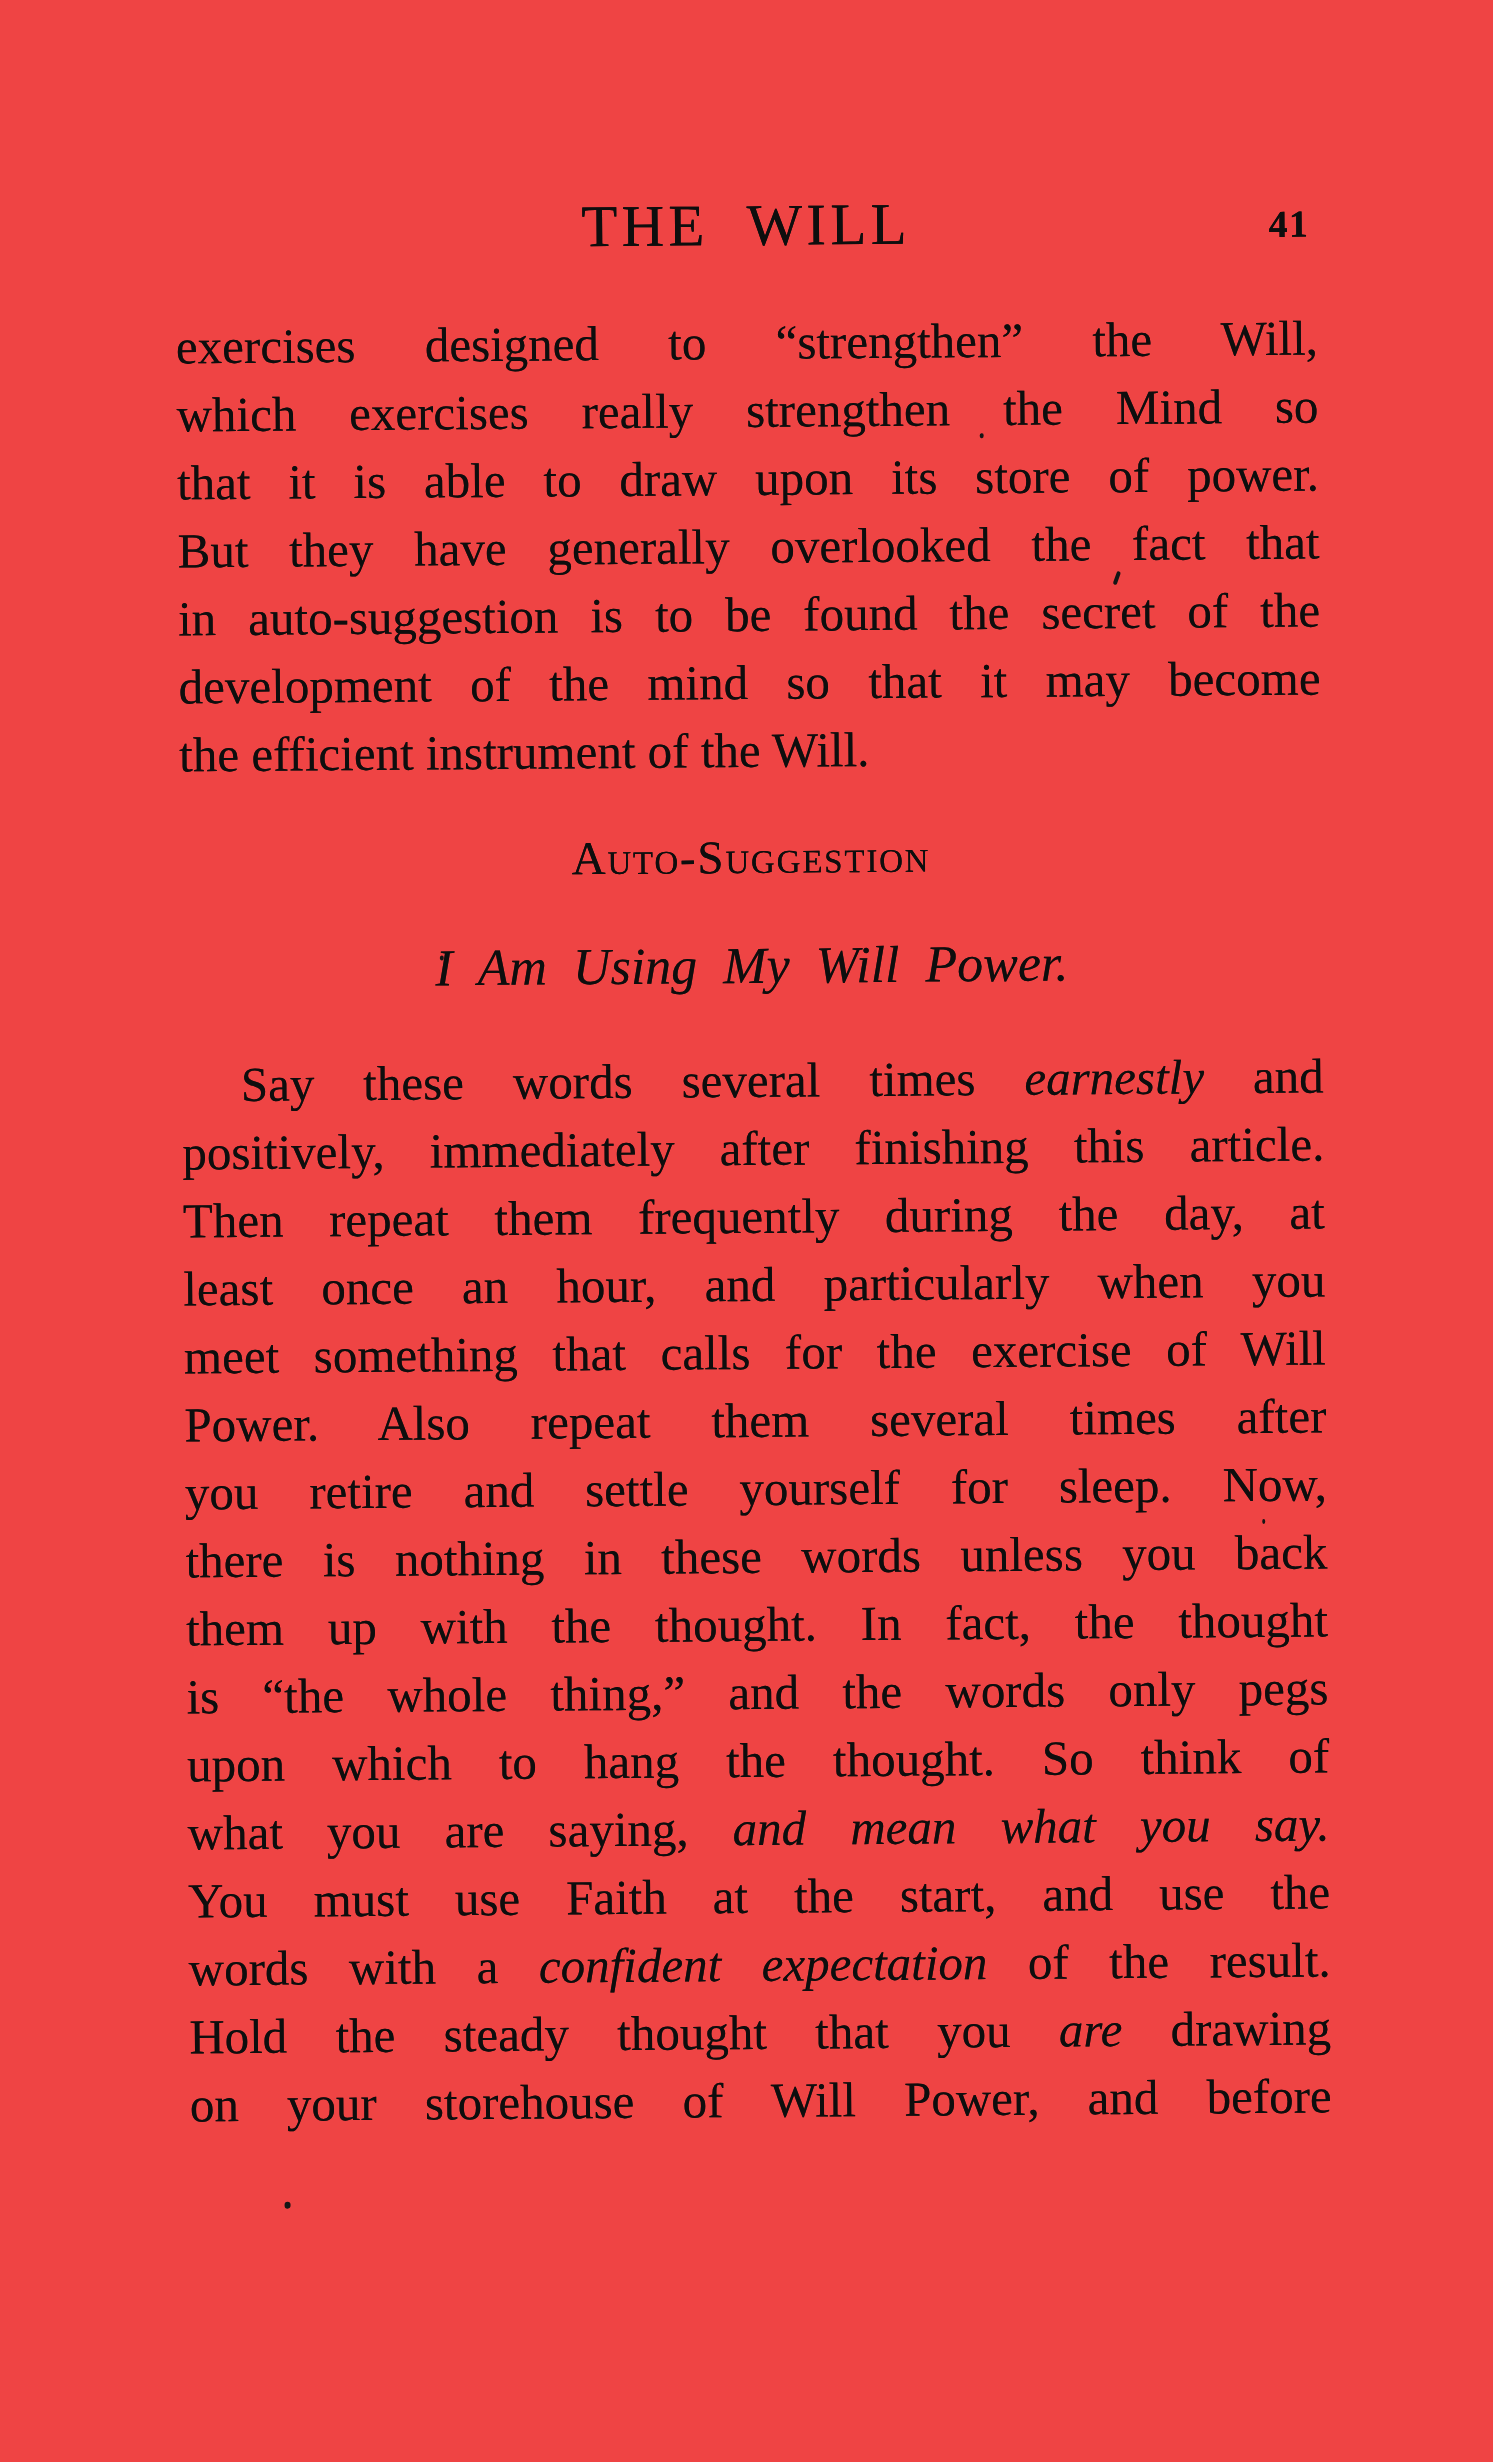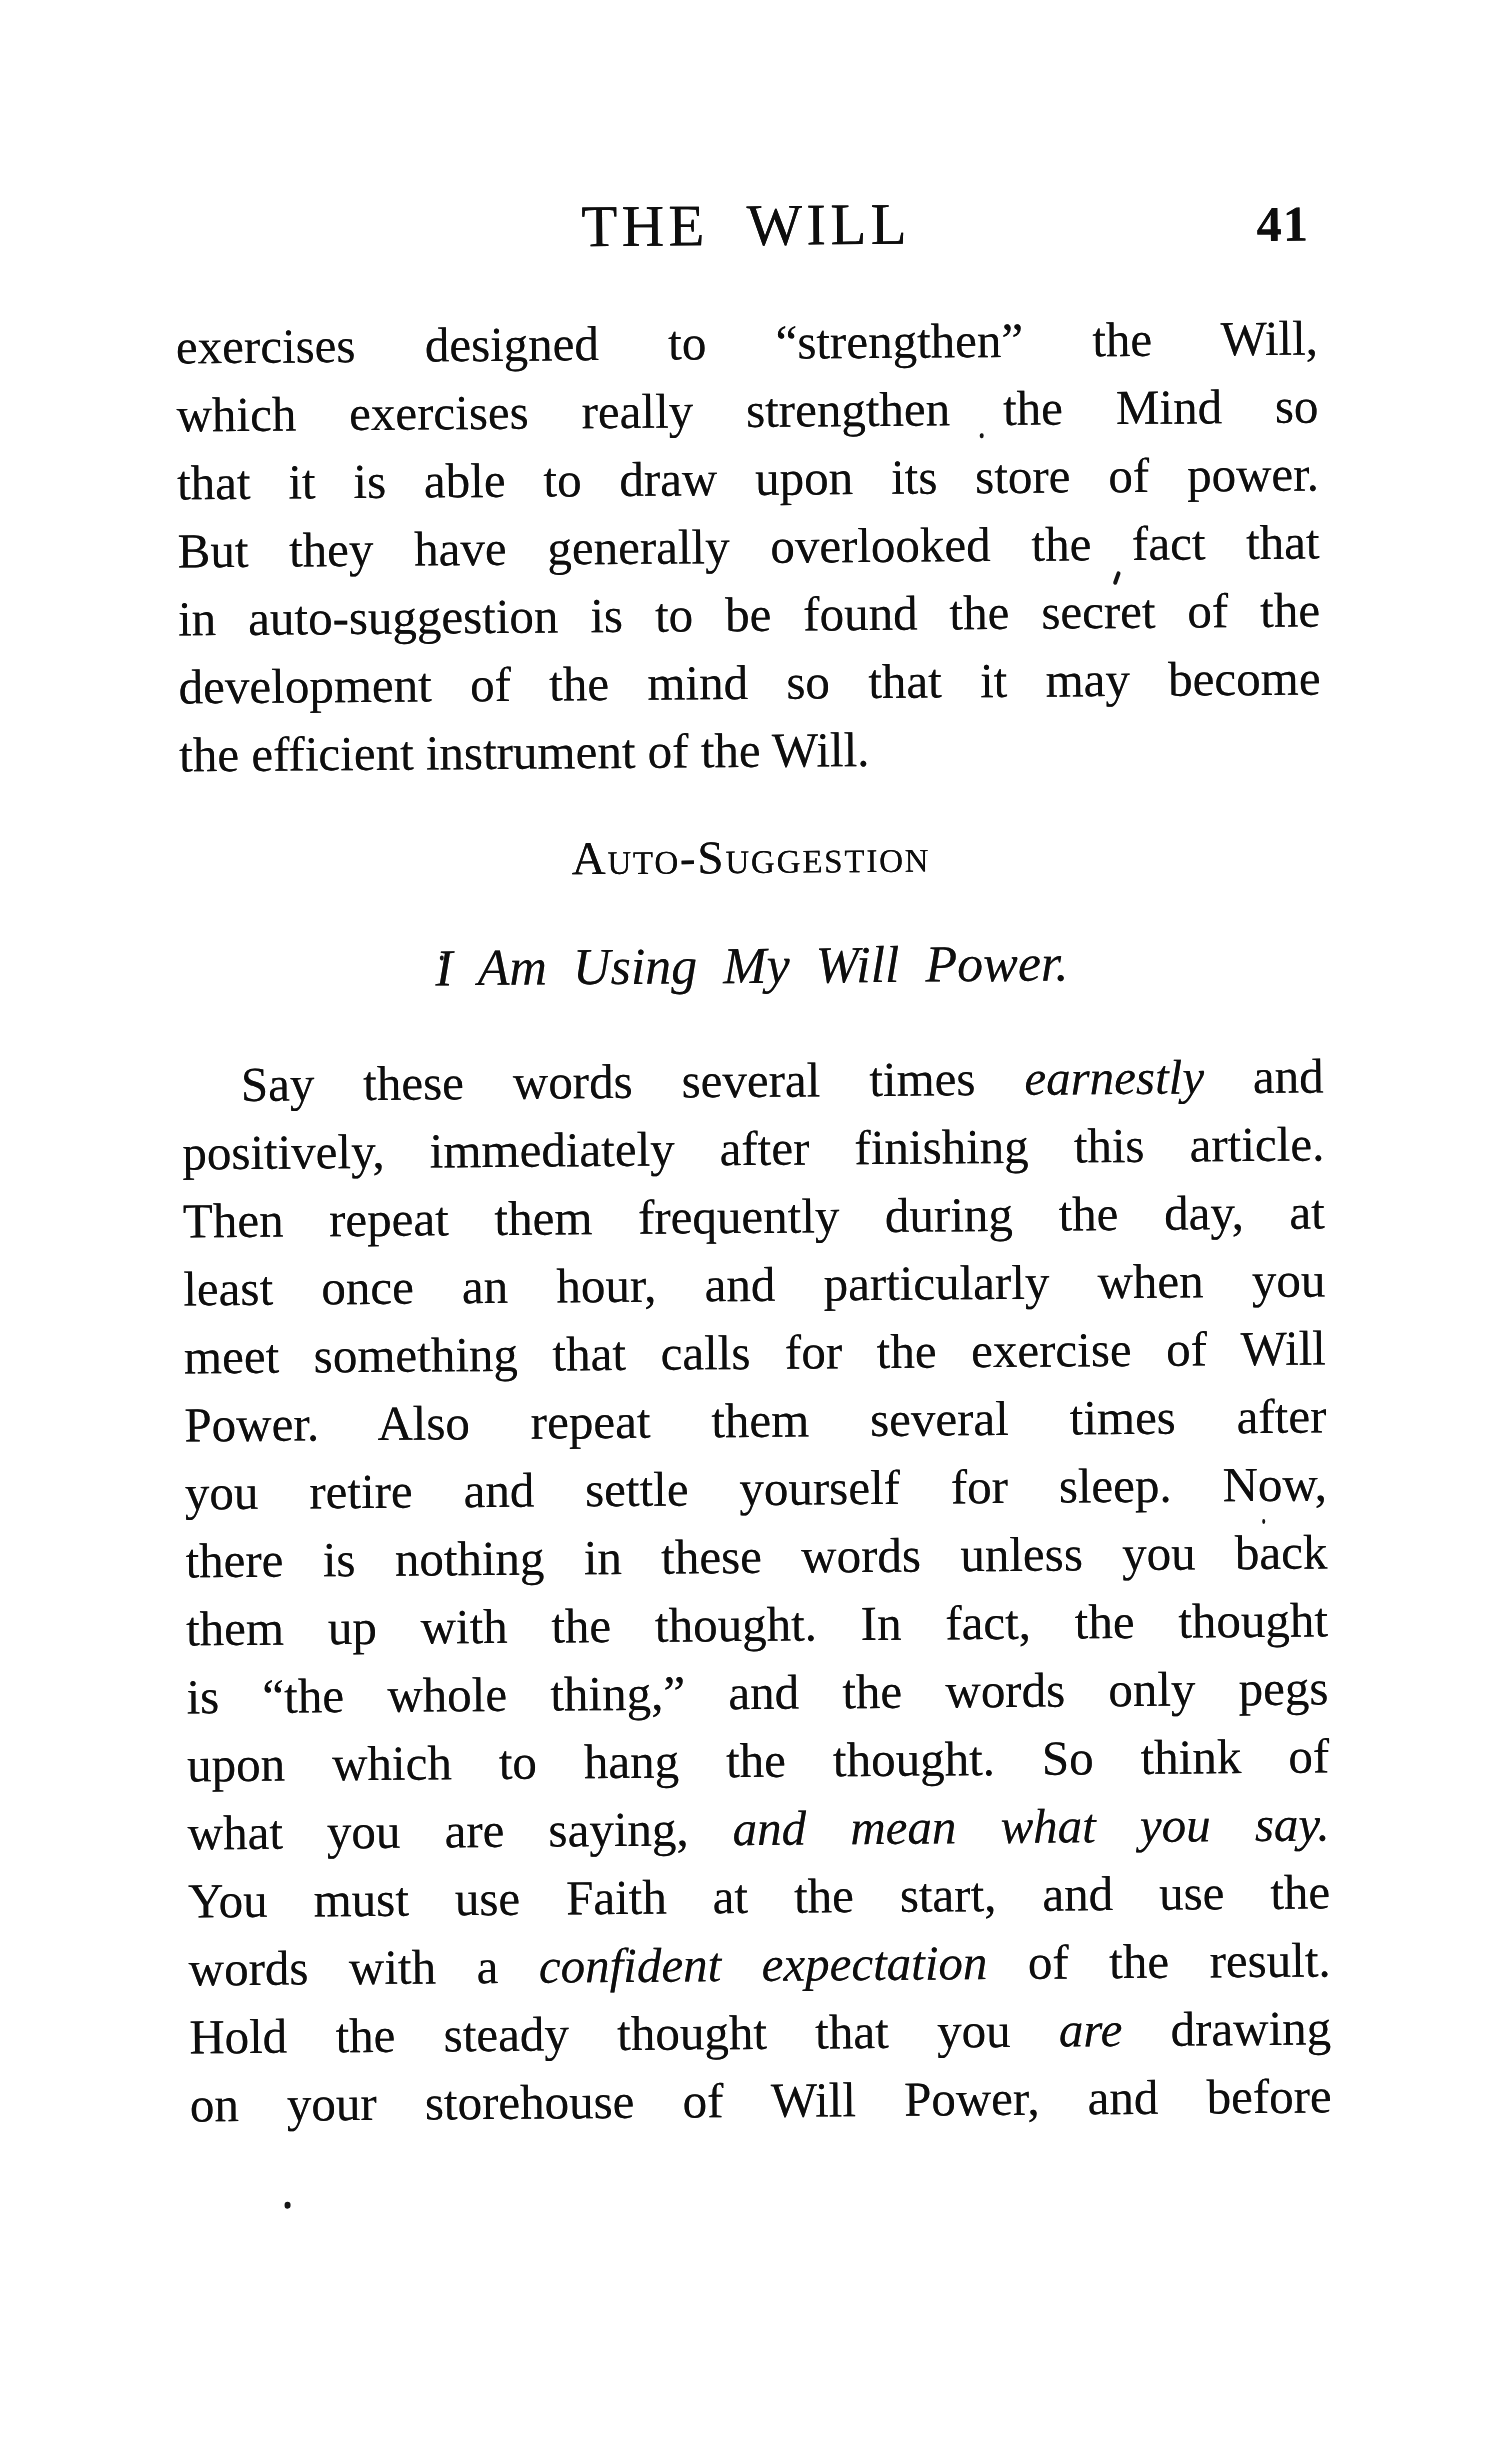--- a/index.html
+++ b/index.html
@@ -1,20 +1,20 @@
 <!DOCTYPE html>
 <html style="font-size:9.5px"><head>
 <meta charset="utf-8">
 <style>
   html, body { margin: 0; padding: 0; background: #e4e4e4; }
   .page {
     position: relative;
     width: 1493px;
     height: 2462px;
-    background: #ffffff;
+    background: #ef4444;
     overflow: hidden;
     font-family: "Liberation Serif", "DejaVu Serif", serif;
     color: #0e0e0e;
   }
   .scan-rotate {
     position: absolute;
     inset: 0;
     transform: rotate(-0.45deg);
     transform-origin: 50% 40%;
   }
@@ -32,21 +32,21 @@
     line-height: 59px;
     letter-spacing: 4.2px;
     word-spacing: 20px;
     font-weight: 400;
     text-shadow: 0 0 0.6px #0e0e0e;
   }
   .page-number {
     position: absolute;
     top: 209px;
     right: 178px;
-    font-size: 50px;
+    font-size: 38px;
     line-height: 38px;
     font-weight: 700;
     letter-spacing: 1.2px;
     text-shadow: 0 0 0.6px #0e0e0e;
     margin-left: 36px;
   }
   
   .text-col {
     position: absolute;
     left: 181px;

